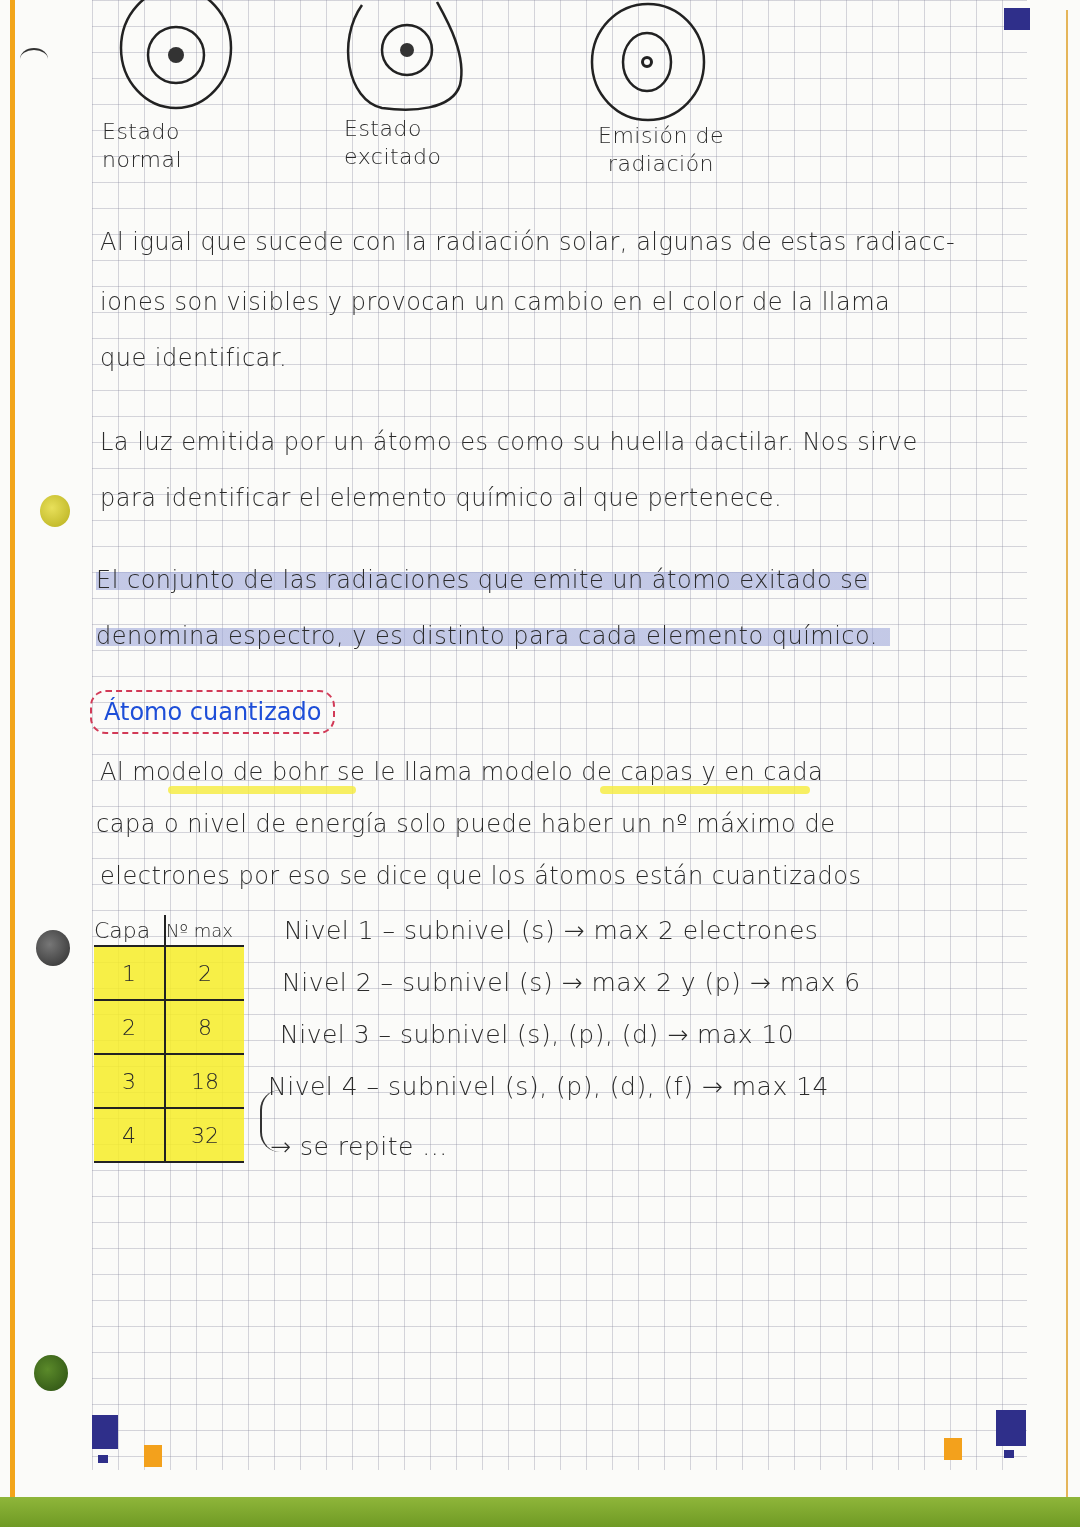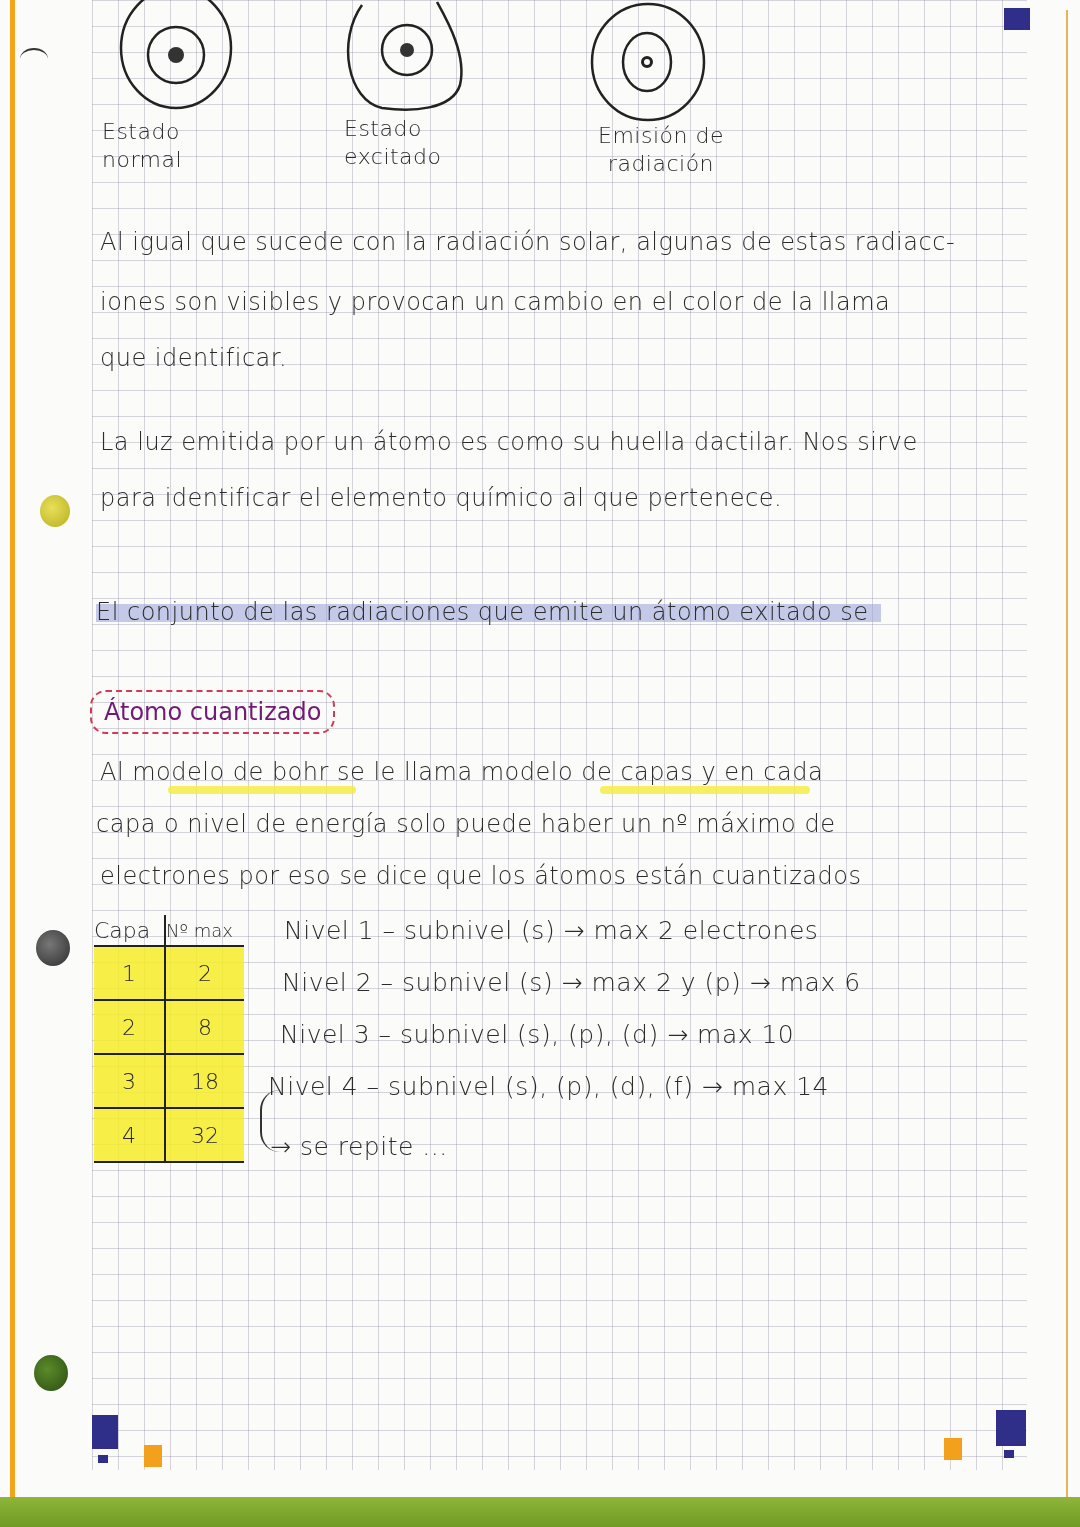--- a/index.html
+++ b/index.html
@@ -46,21 +46,21 @@
   .para-line { font-size: 24px; }
   .label { font-size: 22px; line-height: 28px; white-space: normal; }
 
   .atom { position: absolute; }
   .hl-blue { background: linear-gradient(to bottom, transparent 20%, rgba(150,160,215,0.55) 20%, rgba(150,160,215,0.55) 85%, transparent 85%); }
   .hl-yellow-under { position: absolute; height: 8px; background: rgba(246,236,60,0.8); border-radius: 4px; }
 
   .title-box {
     position: absolute; left: 90px; top: 690px; padding: 6px 12px;
     border: 2px dashed #d23a57; border-radius: 16px;
-    color: #701a75; font-size: 24px;
+    color: #1d4ed8; font-size: 24px;
   }
 
   table.capa {
     position: absolute; left: 94px; top: 915px; border-collapse: collapse;
     font-size: 22px; font-weight: 300;
   }
   table.capa th { font-weight: 300; padding: 0 0; text-align: left; border-bottom: 2px solid #222; height: 30px; }
   table.capa th.c1 { width: 70px; border-right: 2px solid #222; }
   table.capa th.c2 { width: 78px; font-size: 18px; margin-top: 36px; }
   table.capa td {
@@ -129,21 +129,22 @@
     <div>radiación</div>
   </div>
 
   <div class="hw para-line" style="left:100px;top:228px;">Al igual que sucede con la radiación solar, algunas de estas radiacc-</div>
   <div class="hw para-line" style="left:100px;top:288px;">iones son visibles y provocan un cambio en el color de la llama</div>
   <div class="hw para-line" style="left:100px;top:344px;">que identificar.</div>
 
   <div class="hw para-line" style="left:100px;top:428px;">La luz emitida por un átomo es como su huella dactilar. Nos sirve</div>
   <div class="hw para-line" style="left:100px;top:484px;">para identificar el elemento químico al que pertenece.</div>
 
-  <div class="hw para-line hl-blue" style="left:96px;top:566px;padding-right:12px;margin-top:32px;">El conjunto de las radiaciones que emite un átomo exitado se</div>
+  <div class="hw para-line hl-blue" style="left:96px;top:566px;">El conjunto de las radiaciones que emite un átomo exitado se</div>
+  <div class="hw para-line hl-blue" style="left:96px;top:622px;padding-right:12px;">denomina espectro, y es distinto para cada elemento químico.</div>
 
   <div class="title-box">
     <span>Átomo cuantizado</span>
   </div>
 
   <div class="hl-yellow-under" style="left:168px;top:786px;width:188px;"></div>
   <div class="hl-yellow-under" style="left:600px;top:786px;width:210px;"></div>
   <div class="hw para-line" style="left:100px;top:758px;">Al modelo de bohr se le llama modelo de capas y en cada</div>
   <div class="hw para-line" style="left:96px;top:810px;">capa o nivel de energía solo puede haber un nº máximo de</div>
   <div class="hw para-line" style="left:100px;top:862px;">electrones por eso se dice que los átomos están cuantizados</div>

